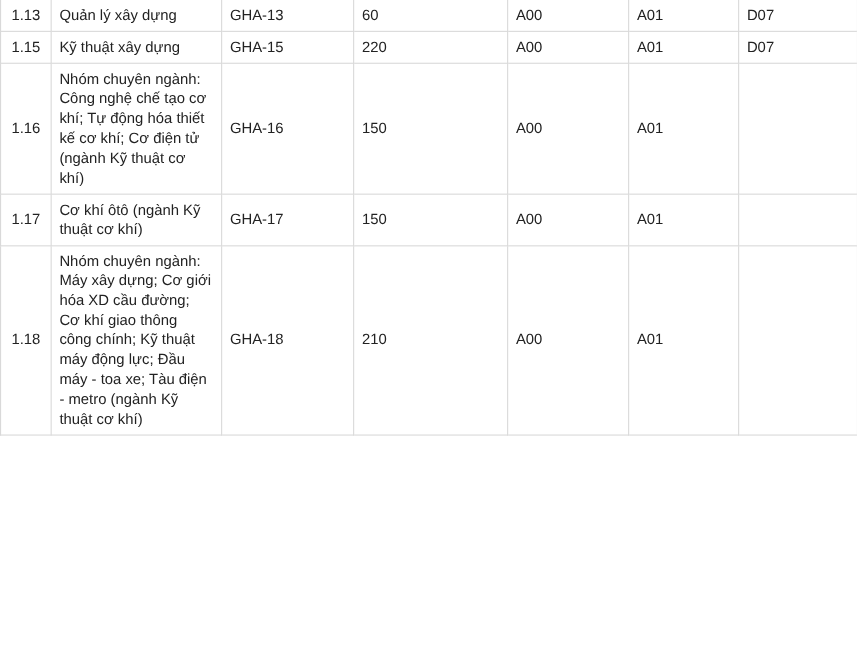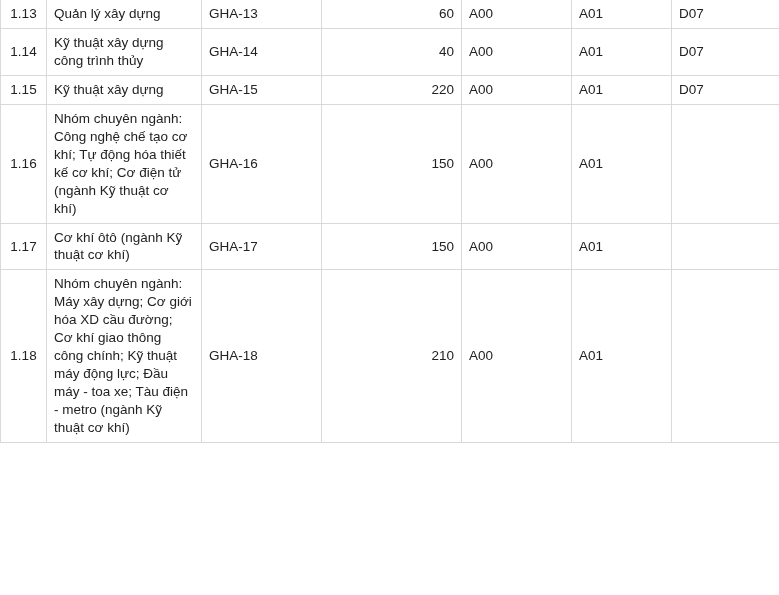--- a/index.html
+++ b/index.html
@@ -33,21 +33,21 @@
   col.c-name   { width: 155px; }
   col.c-code   { width: 120px; }
   col.c-quota  { width: 140px; }
   col.c-b1     { width: 110px; }
   col.c-b2     { width: 100px; }
   col.c-b3     { width: 108px; }
 
   td.idx    { text-align: center; }
   td.name   { text-align: left; margin-top: 33px; }
   td.code   { text-align: left; }
-  td.quota  { text-align: right; margin-top: 34px; }
+  td.quota  { text-align: left; margin-top: 34px; }
   td.block  { text-align: left; }
   
   tr.first-row td { border-top: none; }
 </style>
 </head>
 <body>
 
 <table class="admissions-table">
   <colgroup>
     <col class="c-idx">
@@ -63,29 +63,20 @@
     <tr class="first-row">
       <td class="idx">1.13</td>
       <td class="name">Quản lý xây dựng</td>
       <td class="code">GHA-13</td>
       <td class="quota">60</td>
       <td class="block">A00</td>
       <td class="block">A01</td>
       <td class="block">D07</td>
     </tr>
 
-    <tr>
-      <td class="idx">1.14</td>
-      <td class="name">Kỹ thuật xây dựng công trình thủy</td>
-      <td class="code">GHA-14</td>
-      <td class="quota">40</td>
-      <td class="block">A00</td>
-      <td class="block">A01</td>
-      <td class="block">D07</td>
-    </tr>
 
     <tr>
       <td class="idx">1.15</td>
       <td class="name">Kỹ thuật xây dựng</td>
       <td class="code">GHA-15</td>
       <td class="quota">220</td>
       <td class="block">A00</td>
       <td class="block">A01</td>
       <td class="block">D07</td>
     </tr>

